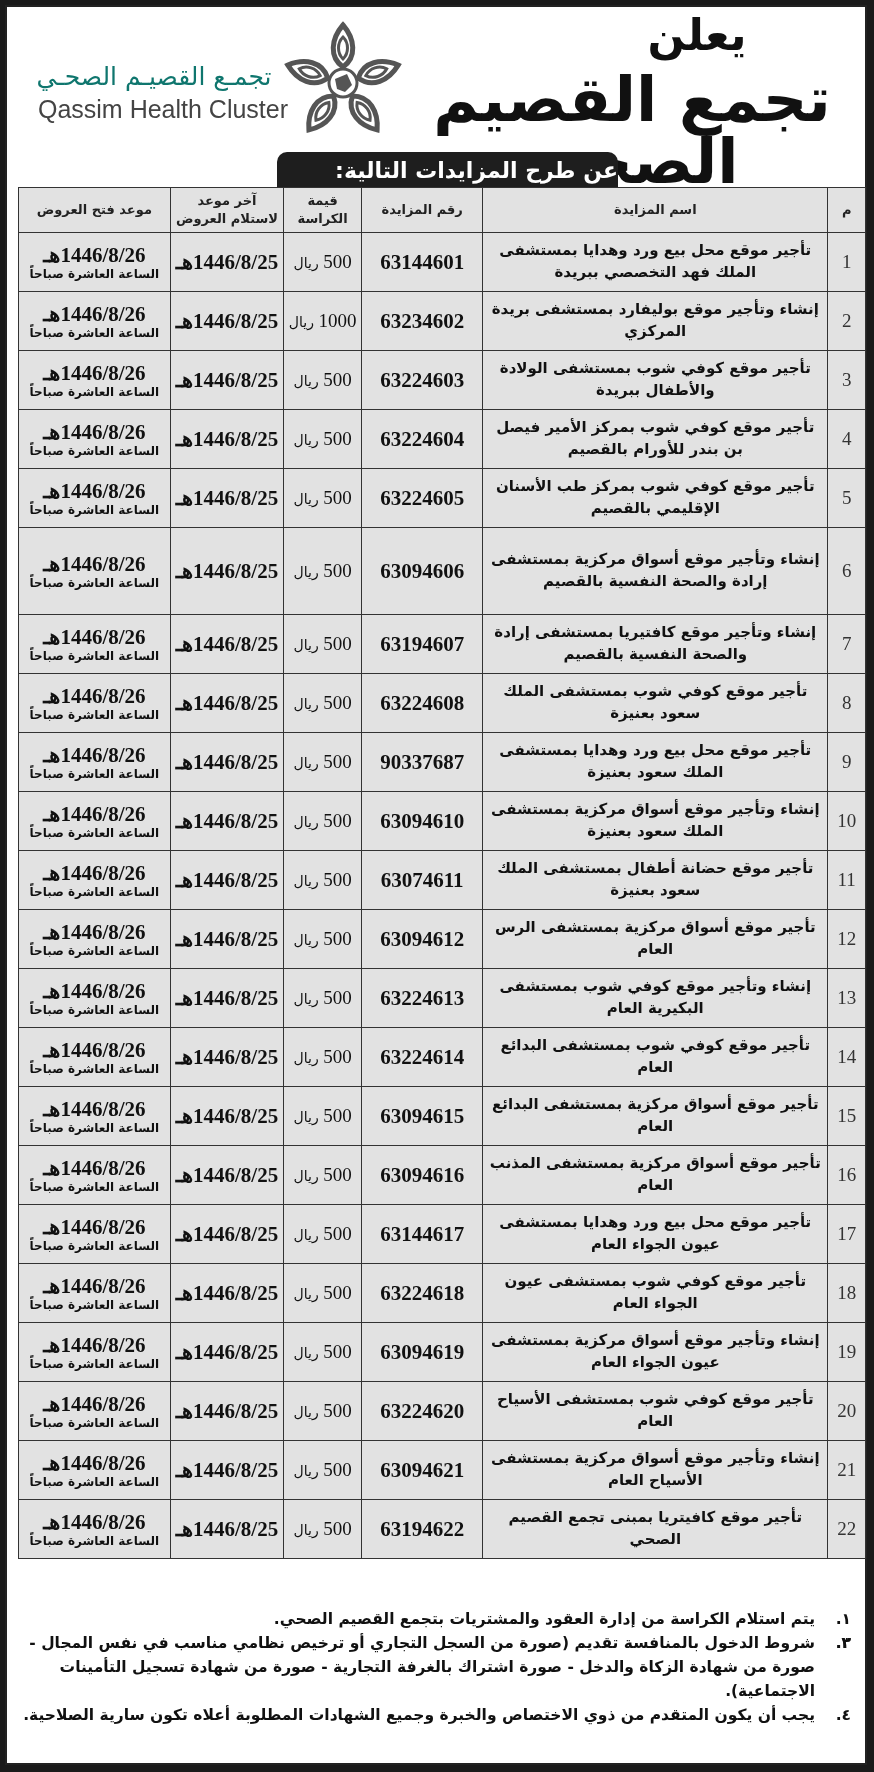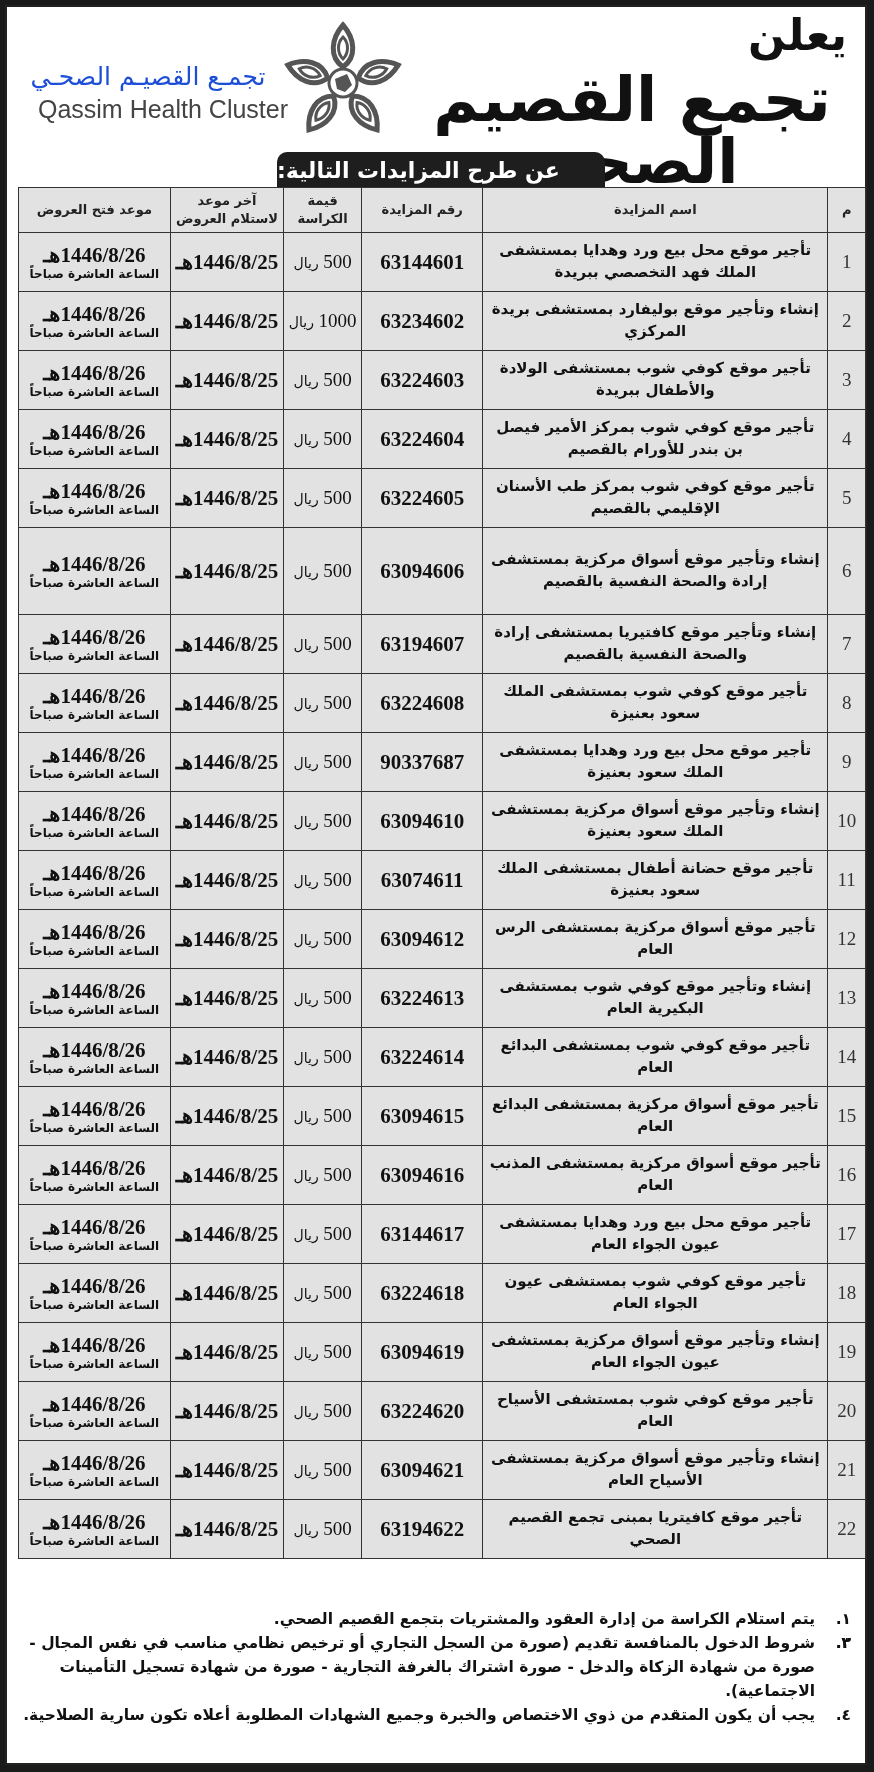--- a/index.html
+++ b/index.html
@@ -7,40 +7,40 @@
     width: 874px; height: 1772px; background: #1a1a1a;
     font-family: "DejaVu Sans", sans-serif; color: #111;
     overflow: hidden;
   }
   .page {
     position: absolute; left: 5px; top: 5px; width: 862px; height: 1760px;
     background: #fff; border: 2px solid #222; box-sizing: border-box;
   }
   .header { position: absolute; left: 0; top: 0; width: 100%; height: 150px; }
   .brand-ar {
-    position: absolute; left: 16px; top: 55px; width: 250px; text-align: center;
-    font-size: 25px; color: #1d4ed8; direction: rtl; letter-spacing: 1px;
+    position: absolute; left: 22px; top: 55px; width: 250px; text-align: center;
+    font-size: 25px; color: #0f766e; direction: rtl; letter-spacing: 1px;
   }
   .brand-en {
     position: absolute; left: 10px; top: 88px; width: 260px; text-align: center;
     font-family: "Liberation Sans", sans-serif; font-size: 25px; color: #444; margin-left: 16px;
   }
   .logo { position: absolute; left: 274px; top: 14px; width: 124px; height: 118px; }
   .announce {
-    position: absolute; left: 540px; top: 6px; width: 300px; 
+    position: absolute; left: 540px; top: 6px; width: 300px; text-align: center;
     font-size: 44px; font-weight: bold; direction: rtl; line-height: 1;
   }
   .title {
     position: absolute; left: 400px; top: 62px; width: 450px; text-align: center;
     font-size: 62px; font-weight: bold; direction: rtl; line-height: 1;
   }
   .subtitle-tab {
     position: absolute; left: 270px; top: 145px; width: 328px; height: 38px;
     background: #1e1e1e; color: #fff; border-radius: 10px 10px 0 0;
-    text-align: left; font-size: 22px; font-weight: bold; line-height: 38px; direction: rtl;
+    text-align: right; font-size: 22px; font-weight: bold; line-height: 38px; direction: rtl; padding-left: 13px;
   }
   table.auctions {
     position: absolute; left: 11px; top: 180px; width: 848px;
     border-collapse: collapse; direction: rtl; background: #e2e2e2;
   }
   table.auctions th, table.auctions td {
     border: 1.5px solid #333; text-align: center; vertical-align: middle; padding: 0 4px;
   }
   table.auctions th { height: 44px; font-size: 13px; font-weight: bold; color: #222; line-height: 1.35; }
   table.auctions td { height: 58px; }

